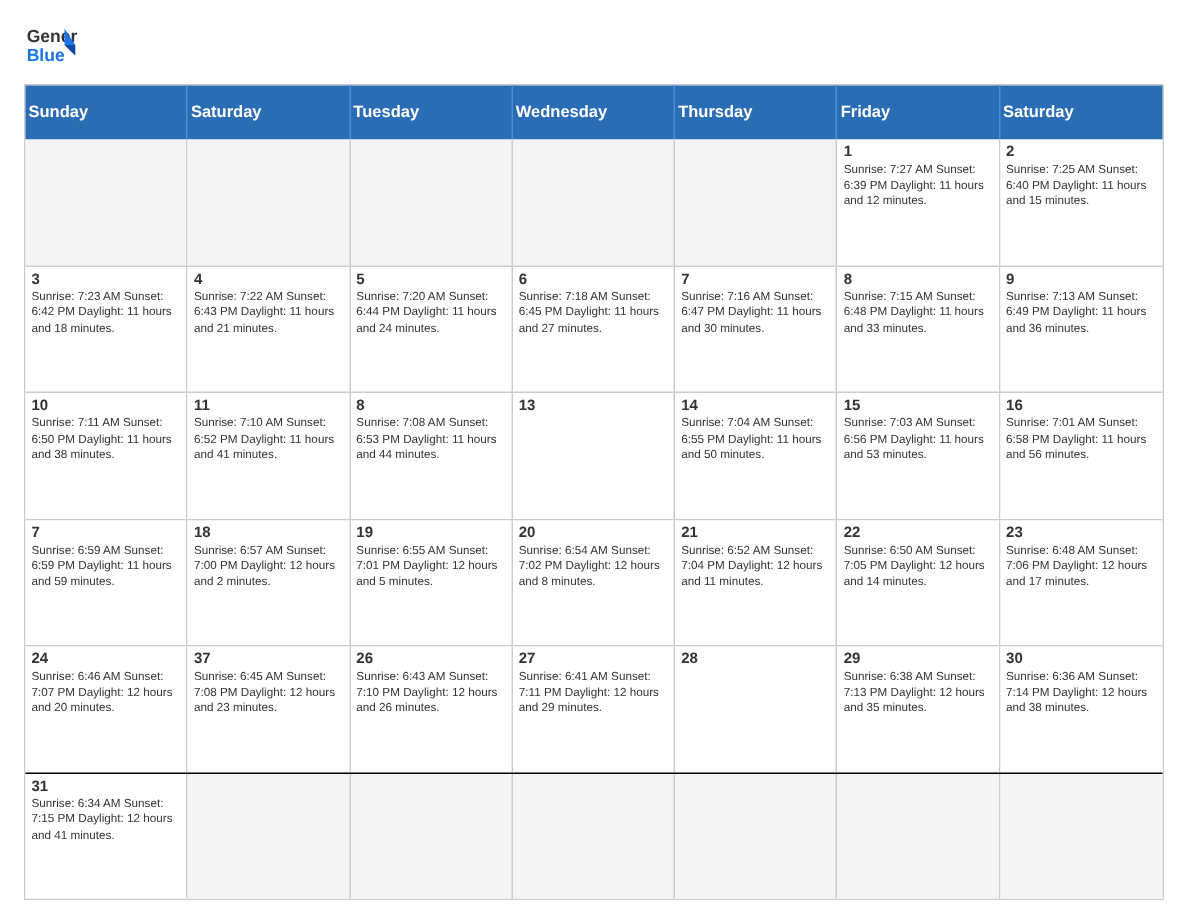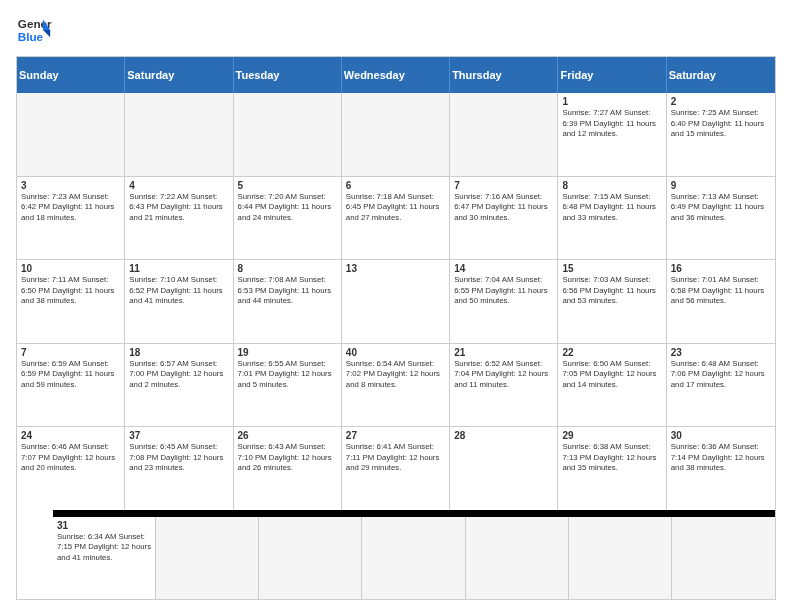--- a/index.html
+++ b/index.html
@@ -91,24 +91,23 @@
       font-size: 10px;
       font-weight: bold;
       margin-bottom: 1px;
     }
     .cal-cell .info {
       font-size: 7.8px;
       line-height: 1.35;
       color: #333;
     }
     .last-row {
-      border-top: 7px solid #000000;
+      border-top: 1px solid #000000;
       display: grid;
       grid-template-columns: repeat(7, 1fr);
-      margin-left: 36px;
     }
     .last-row .cal-cell {
       background: #f5f5f5;
     }
     .last-row .cal-cell:first-child {
       background: #fff;
     }
   </style>
 </head>
 <body>
@@ -275,21 +274,21 @@
 and 2 minutes.</div>
           </div>
           <div class="cal-cell">
             <div class="day-num">19</div>
             <div class="info">Sunrise: 6:55 AM
 Sunset: 7:01 PM
 Daylight: 12 hours
 and 5 minutes.</div>
           </div>
           <div class="cal-cell">
-            <div class="day-num">40</div>
+            <div class="day-num">20</div>
             <div class="info">Sunrise: 6:54 AM
 Sunset: 7:02 PM
 Daylight: 12 hours
 and 8 minutes.</div>
           </div>
           <div class="cal-cell">
             <div class="day-num">21</div>
             <div class="info">Sunrise: 6:52 AM
 Sunset: 7:04 PM
 Daylight: 12 hours

